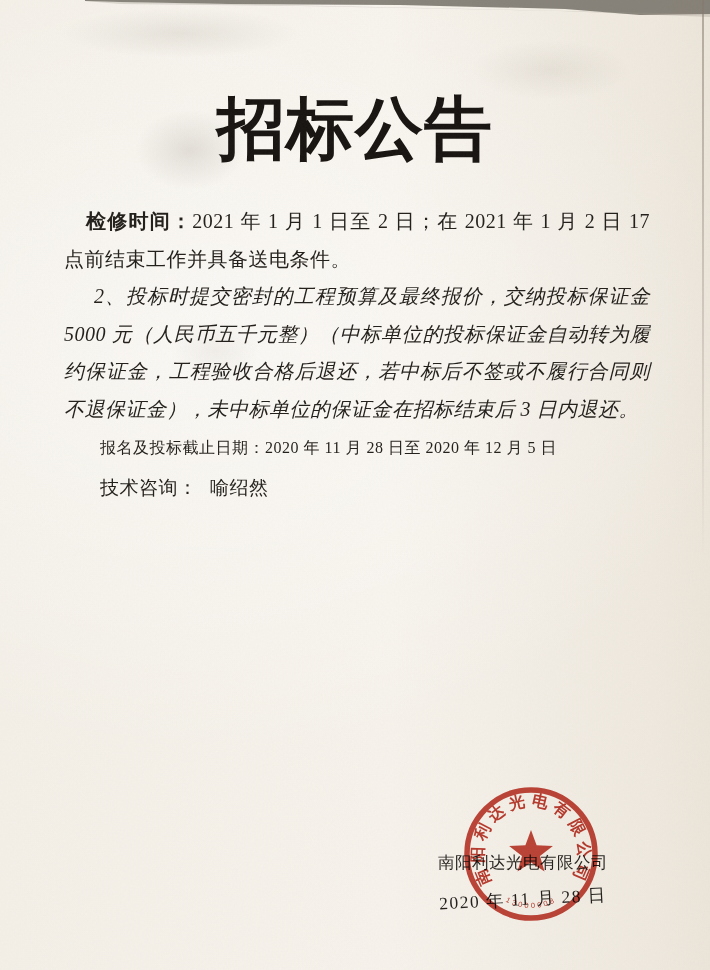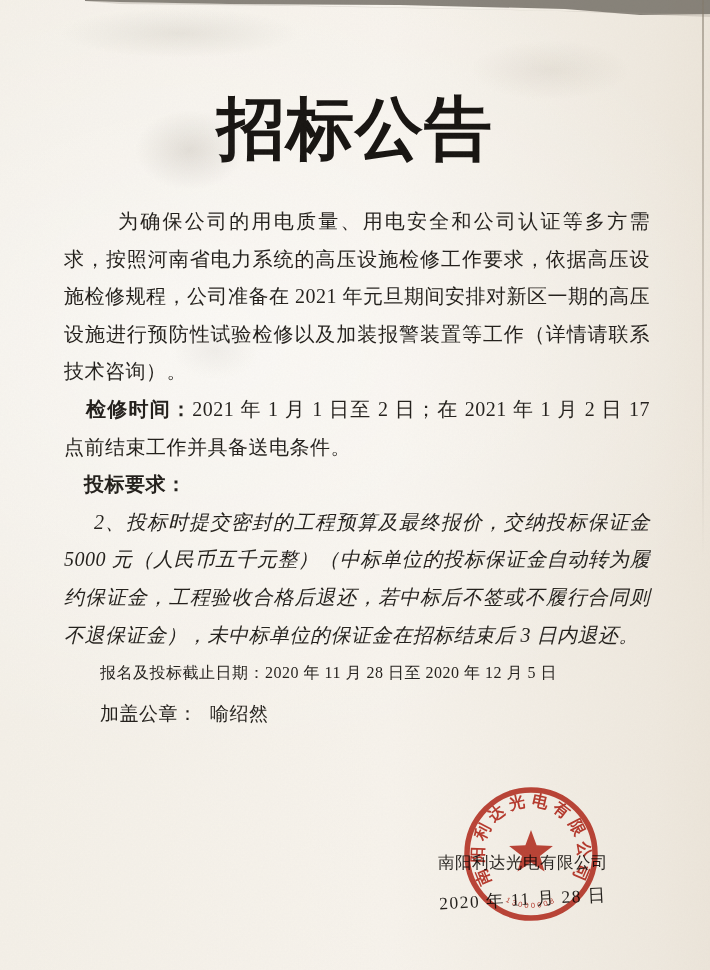--- a/index.html
+++ b/index.html
@@ -88,34 +88,32 @@
   </svg>
   <div class="scan-right-line"></div>
   <div class="smudge smudge1"></div>
   <div class="smudge smudge2"></div>
   <div class="smudge smudge3"></div>
   <div class="smudge smudge4"></div>
 
   <h1 class="doc-title">招标公告</h1>
 
   <div class="content">
-    <p class="p-intro">为确保公司的用电质量、用电安全和公司认证等多方需求，按照河南省电力系统的高压设施检修工作要求，依据高压设施检修规程，公司准备在 2021 年元旦期间安排对新区一期的高压设施进行预防性试验检修以及加装报警装置等工作（详情请联系技术咨询）。</p>
 
     <p class="p-maint"><span class="lbl">检修时间：</span><span>2021 年 1 月 1 日至 2 日；在 2021 年 1 月 2 日 17 点前结束工作并具备送电条件。</span></p>
 
-    <p class="p-reqhead lbl">投标要求：</p>
 
 
     <p class="p-item2">2、投标时提交密封的工程预算及最终报价，交纳投标保证金 5000 元（人民币五千元整）（中标单位的投标保证金自动转为履约保证金，工程验收合格后退还，若中标后不签或不履行合同则不退保证金），未中标单位的保证金在招标结束后 3 日内退还。</p>
 
     <p class="p-deadline">报名及投标截止日期：2020 年 11 月 28 日至 2020 年 12 月 5 日</p>
 
 
     <div class="contact-row">
-      <span>加盖公章：</span>
+      <span>技术咨询：</span>
       <span class="c-name c-name2">喻绍然</span>
     </div>
   </div>
 
   <div class="signature">
     <div class="sig-company">南阳利达光电有限公司</div>
     <div class="sig-date">2020 年 11 月 28 日</div>
   </div>
 
   <svg class="seal" viewBox="0 0 150 150">

